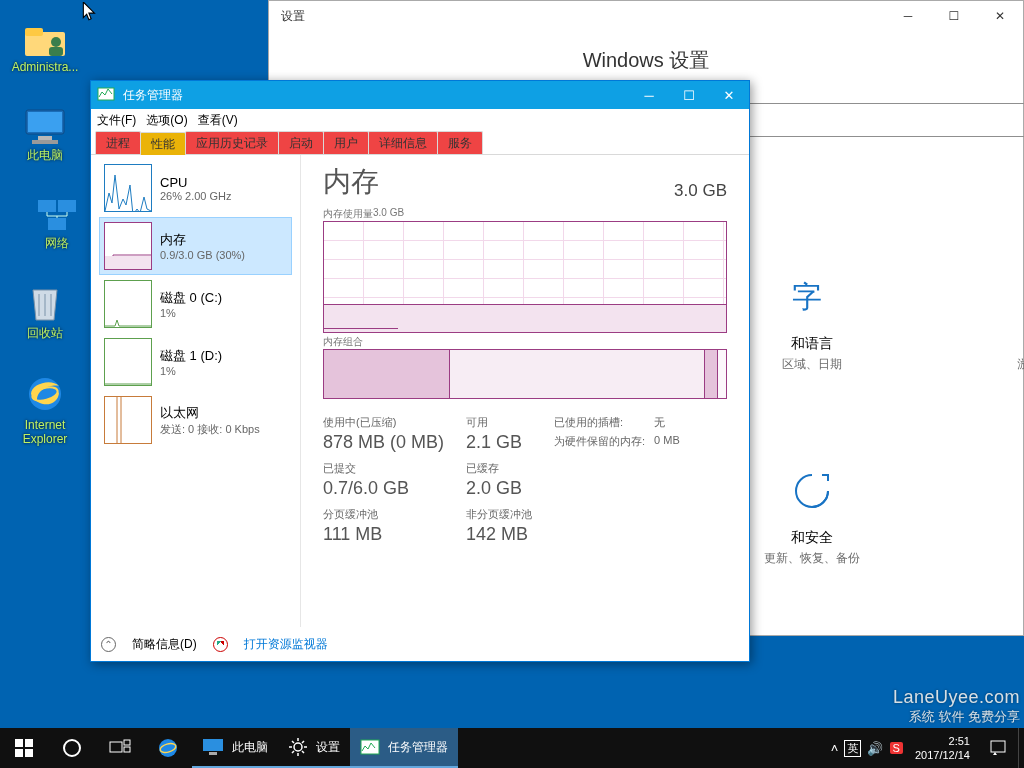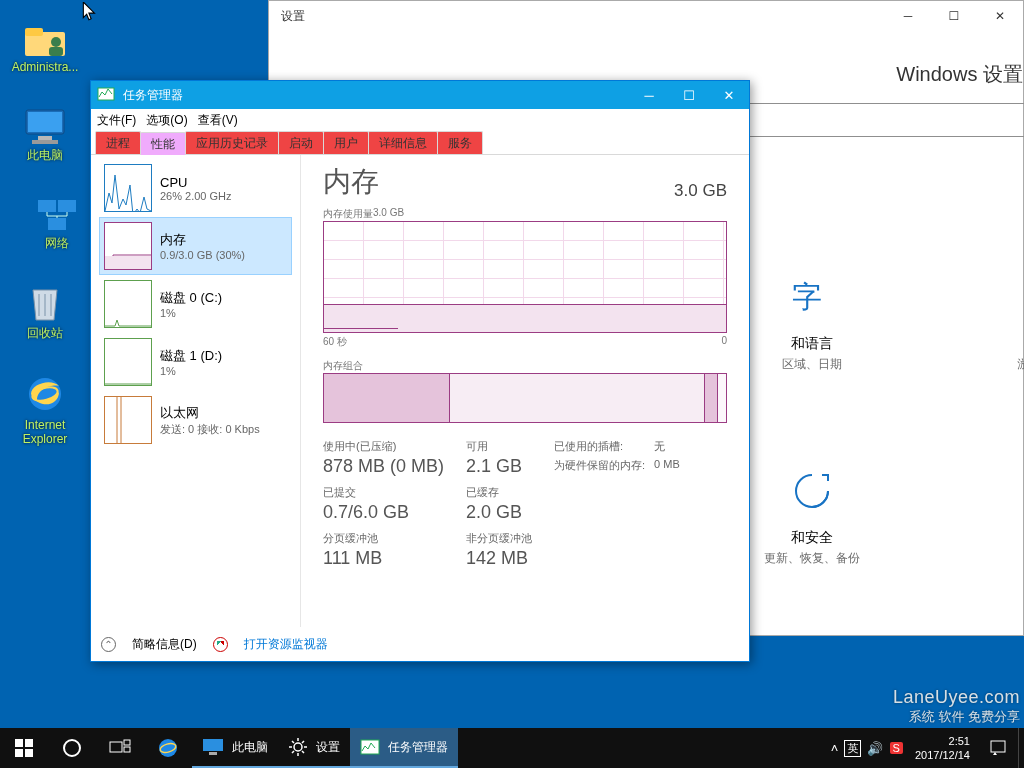--- a/index.html
+++ b/index.html
@@ -15,40 +15,40 @@
   .di .icon{display:block;margin:0 auto 2px}
   .di .lbl{display:block;text-shadow:0 0 3px #000;line-height:14px}
   .folder{width:44px;height:36px}
   .bin{width:36px;height:40px}
 
   
   .settings-win{position:absolute;left:268px;top:0;width:756px;height:636px;background:#fff;border:1px solid #aaa}
   .settings-title{height:30px;display:flex;align-items:center;padding-left:12px;color:#333;font-size:12px}
   .settings-ctrl{position:absolute;right:0;top:0;display:flex}
   .settings-ctrl>div{width:46px;height:30px;display:flex;align-items:center;justify-content:center;color:#333}
-  .settings-head{font-size:20px;color:#333;text-align:right;margin-top:30px}
+  .settings-head{font-size:20px;color:#333;text-align:center;margin-top:16px}
   .settings-search{position:absolute;left:474px;top:102px;width:356px;height:34px;border:1px solid #8f8f8f;display:flex;align-items:center;justify-content:flex-end;padding-right:10px}
   .settings-grid{position:absolute;left:468px;top:268px;display:flex;gap:128px}
   .sg-item, .sg-item2{width:150px;text-align:center;color:#1873c4;font-size:13px}
   .sg-item .sg-ic, .sg-item2 .sg-ic{height:56px;display:flex;align-items:center;justify-content:center;margin-bottom:10px}
   .sg-item .sg-t, .sg-item2 .sg-t{color:#000;font-size:14px;margin-bottom:4px}
   .sg-item .sg-s, .sg-item2 .sg-s{color:#6c6c6c;font-size:12px;line-height:15px}
   .sg-row2{position:absolute;left:468px;top:462px;display:flex;gap:128px}
 
   
   .tm{position:absolute;left:90px;top:80px;width:660px;height:582px;background:#fff;border:1px solid #0078d7;box-shadow:2px 2px 10px rgba(0,0,0,.4);z-index:5}
   .tm-title{height:28px;background:#0ea0e4;display:flex;align-items:center;color:#fff;font-size:12px}
   .tm-ico{width:20px;height:20px;margin:0 6px;display:inline-block}
   .tm-ctrl{position:absolute;right:0;top:0;display:flex}
   .tm-ctrl>div{width:40px;height:28px;display:flex;align-items:center;justify-content:center;color:#fff;font-size:13px}
   .tm-menu{height:22px;padding-left:6px;display:flex;align-items:center;color:#000;background:#fff}
   .tm-menu span{margin-right:10px;font-size:12px}
   .tm-tabs{height:24px;display:flex;border-bottom:1px solid #d9d9d9;background:#fff;padding-left:4px}
   .tm-tab{padding:3px 10px 0;border:1px solid #d9d9d9;border-bottom:none;background:#ef4444;margin-right:-1px;font-size:12px;color:#333;border-top-left-radius:2px;border-top-right-radius:2px}
-  .tm-tab.active{background:#f0abfc;position:relative;top:1px}
+  .tm-tab.active{background:#eab308;position:relative;top:1px}
   .tm-body{position:absolute;top:74px;left:0;right:0;bottom:34px;display:flex}
   .tm-side{width:210px;border-right:1px solid #e6e6e6;padding:4px 8px;overflow:hidden}
   .side-item{display:flex;height:58px;padding:4px;border:1px solid transparent}
   .side-item.sel{background:#cce8ff;border:1px solid #99d1ff}
   .si-chart{width:48px;height:48px;border:1px solid #888;margin-right:8px;position:relative;background:#fff;flex-shrink:0}
   .si-chart.cpu{border-color:#1e7cc1}
   .si-chart.mem{border-color:#9b3c83}
   .si-chart.disk{border-color:#5da04e}
   .si-chart.eth{border-color:#c77b3a}
   .si-info{display:flex;flex-direction:column;justify-content:center}
@@ -289,24 +289,20 @@
         <div class="mem-h-l">内存</div>
         <div class="mem-h-r">3.0 GB</div>
       </div>
       <div class="mem-lbl">
           <span>内存使用量</span>
           <span>3.0 GB</span>
         </div>
       <div class="mem-chart">
           <div class="mem-fill"></div>
         </div>
-      <div class="mem-axis">
-          <span>60 秒</span>
-          <span>0</span>
-        </div>
       <div class="mem-lbl">
           <span>内存组合</span>
         </div>
       <div class="mem-comp">
           <div class="c1"></div>
           <div class="c2"></div>
           <div class="c3"></div>
         </div>
       <div class="stats">
         <div class="stat-col">

